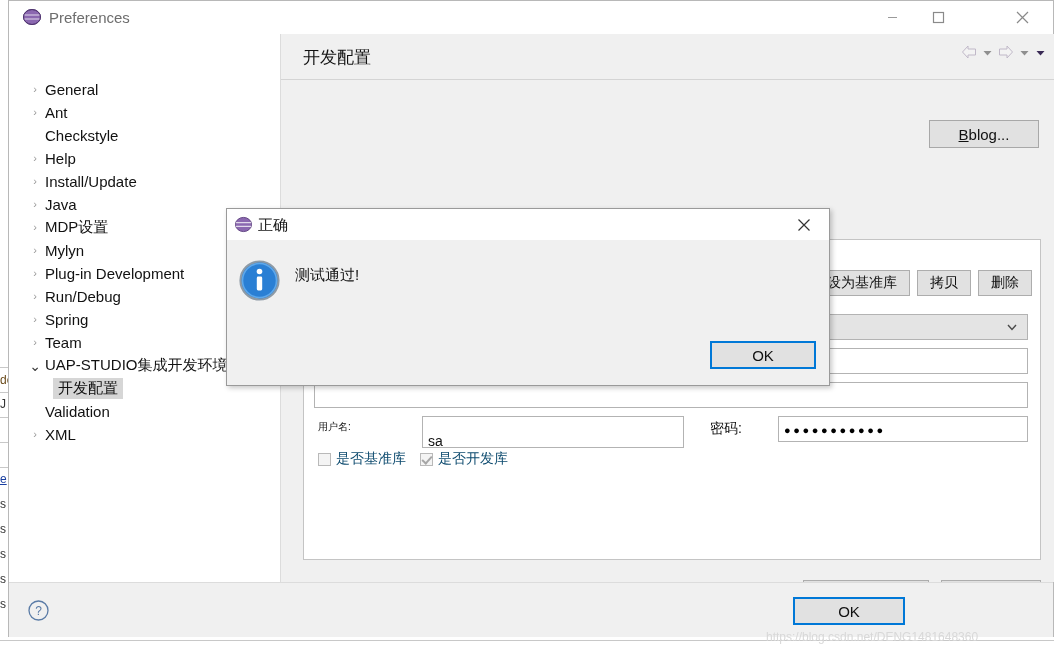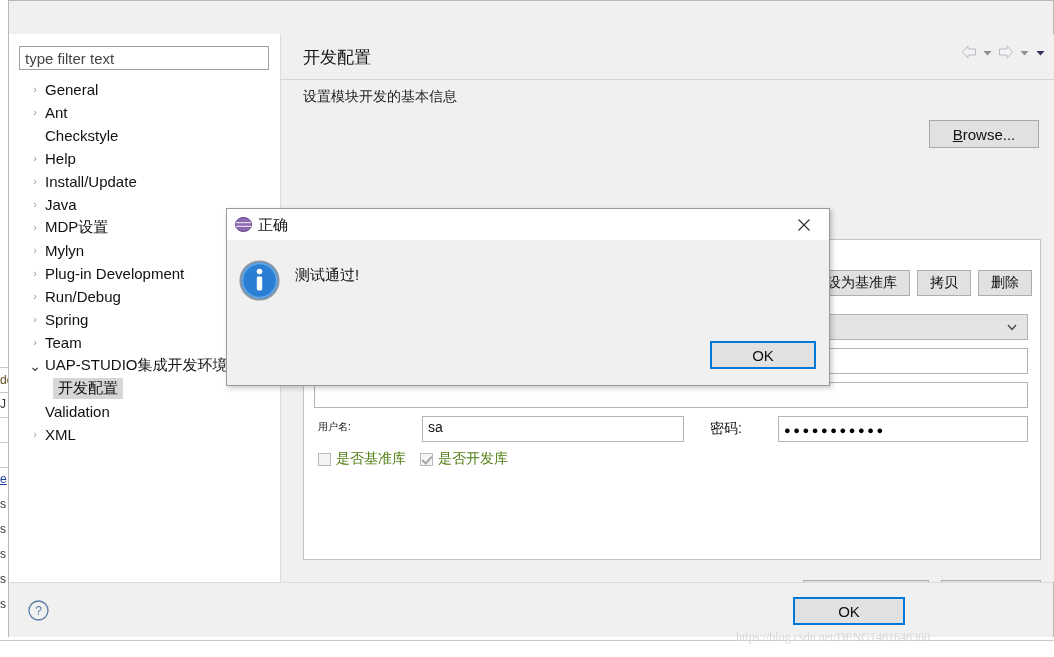--- a/index.html
+++ b/index.html
@@ -228,21 +228,21 @@
     position: absolute; left: 4px; top: 4px;
     font-size: 10px; color: #111;
   }
   .in-user {
     position: absolute; left: 108px; top: 0;
     width: 262px; height: 26px;
     border: 1px solid #b3b3b3;
     background: #fff;
     box-sizing: border-box;
     font-size: 14px; color: #111;
-    padding: 1px 5px;
+    padding: 15px 5px;
     line-height: 19px;
   }
   .lbl-pass {
     position: absolute; left: 396px; top: 4px;
     font-size: 14px; color: #111;
   }
   .in-pass {
     position: absolute; left: 464px; top: 0;
     width: 250px; height: 26px;
     border: 1px solid #b3b3b3;
@@ -267,21 +267,21 @@
   }
   .box.checked::after {
     content: "";
     position: absolute;
     left: 3px; top: 0px;
     width: 4px; height: 8px;
     border: solid #a6a6a6;
     border-width: 0 2px 2px 0;
     transform: rotate(42deg);
   }
-  .chk-label { font-size: 14px; color: #4d7c0f; }
+  .chk-label { font-size: 14px; color: #0c4a6e; }
 
   .restore-btn {
     position: absolute; left: 522px; top: 546px;
     width: 126px; height: 27px;
     background: #e1e1e1; border: 1px solid #adadad;
     box-sizing: border-box;
     display: flex; align-items: center; justify-content: center;
     font-size: 15px; color: #111;
   }
   .apply-btn {
@@ -359,24 +359,24 @@
     position: absolute; left: 483px; top: 101px;
     width: 106px; height: 28px;
     background: #e1e1e1;
     border: 2px solid #0078d7;
     box-sizing: border-box;
     display: flex; align-items: center; justify-content: center;
     font-size: 15px; color: #111;
   }
 
   .watermark {
-    position: absolute; left: 736px; top: 630px;
+    position: absolute; left: 766px; top: 630px;
     font-size: 12px;
     color: #d8d8d8;
-    font-family: Liberation Serif, serif;
+    font-family: Liberation Sans, sans-serif;
     white-space: nowrap;
   }
 </style>
 </head>
 <body>
 
 <div id="root">
 
   <div>
     <div class="bg-line" style="left:0;top:367px;width:22px;"></div>
@@ -398,23 +398,45 @@
   </div>
 
   <div>
     <div class="bg-frag" style="right:0;top:418px;width:20px;">e</div>
     <div class="bg-frag" style="right:0;top:443px;width:20px;color:#b07000;">› s</div>
     <div class="bg-frag" style="right:0;top:468px;width:20px;">› s</div>
   </div>
 
   <div class="window">
 
+    <div class="titlebar">
+      <svg class="title-icon" viewBox="0 0 18 18">
+        <ellipse cx="9" cy="9" rx="8.5" ry="7.5" fill="#8b68b0" stroke="#5d4080" stroke-width="1"></ellipse>
+        <path d="M1 7 H17 M1 11 H17" stroke="#ffffff" stroke-width="1.1" opacity="0.75"></path>
+        <ellipse cx="9" cy="9" rx="8.5" ry="7.5" fill="none" stroke="#50356f" stroke-width="1"></ellipse>
+      </svg>
+      <div class="title-text">Preferences</div>
+      <div class="wbtn wbtn-min">
+        <svg width="13" height="13" viewBox="0 0 13 13">
+          <path d="M2 6.5 H11" stroke="#9a9a9a" stroke-width="1"></path>
+        </svg>
+      </div>
+      <div class="wbtn wbtn-max">
+        <svg width="13" height="13" viewBox="0 0 13 13">
+          <rect x="1.5" y="1.5" width="10" height="10" fill="none" stroke="#8a8a8a" stroke-width="1.2"></rect>
+        </svg>
+      </div>
+      <div class="wbtn wbtn-close">
+        <svg width="15" height="15" viewBox="0 0 15 15">
+          <path d="M2 2 L13 13 M13 2 L2 13" stroke="#8a8a8a" stroke-width="1.2"></path>
+        </svg>
+      </div>
+    </div>
 
     <div class="left-pane">
-      <div class="filter-box" title="type filter text">type filter text</div>
       <div class="tree" id="tree">
           <div class="tree-row">
             <span class="twisty">›</span>
             <span class="tree-label">General</span>
           </div>
           <div class="tree-row">
             <span class="twisty">›</span>
             <span class="tree-label">Ant</span>
           </div>
           <div class="tree-row">
@@ -500,25 +522,24 @@
             <path d="M2.5 5 L10.5 5 L6.5 9.5 Z" fill="#8f8f8f"></path>
           </svg>
         </span>
         <span>
           <svg width="13" height="13" viewBox="0 0 13 13">
             <path d="M2.5 5 L10.5 5 L6.5 9.5 Z" fill="#3a2a55"></path>
           </svg>
         </span>
       </div>
 
-      <div class="page-desc">设置模块开发的基本信息</div>
 
       <div class="browse-btn">
         <span class="mn">B</span>
-          <span>rowse...</span>
+          <span>blog...</span>
       </div>
 
       <div class="tabbar" id="tabbar">
           <div class="tab active">数据源</div>
           <div class="tab">模块选择</div>
           <div class="tab">客户端连接</div>
           <div class="tab">开发者</div>
         </div>
 
       <div class="tabpanel">

